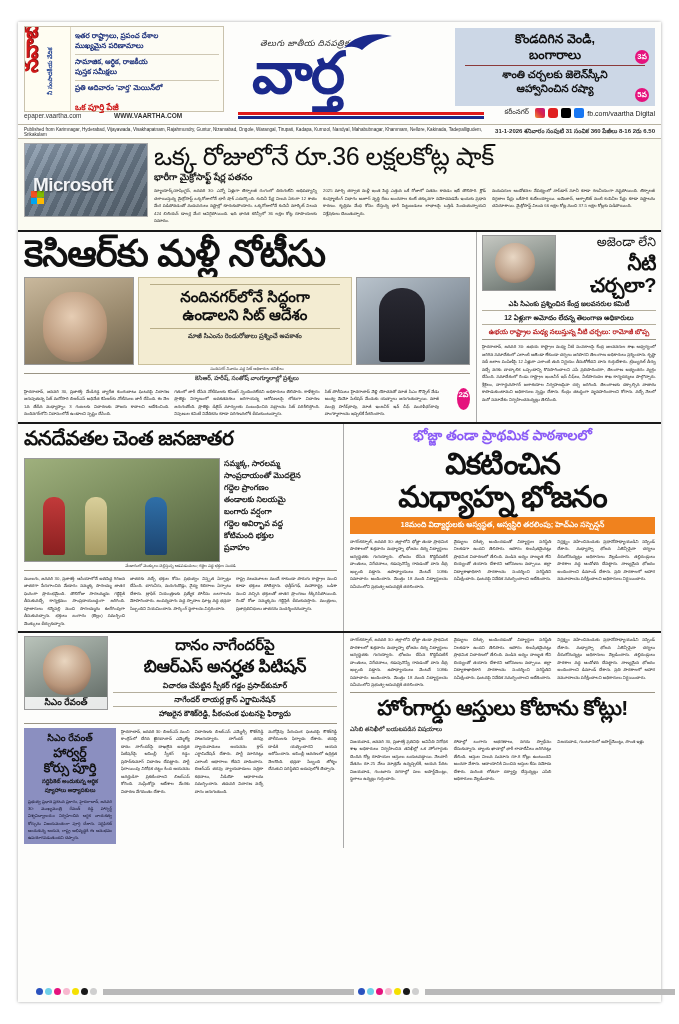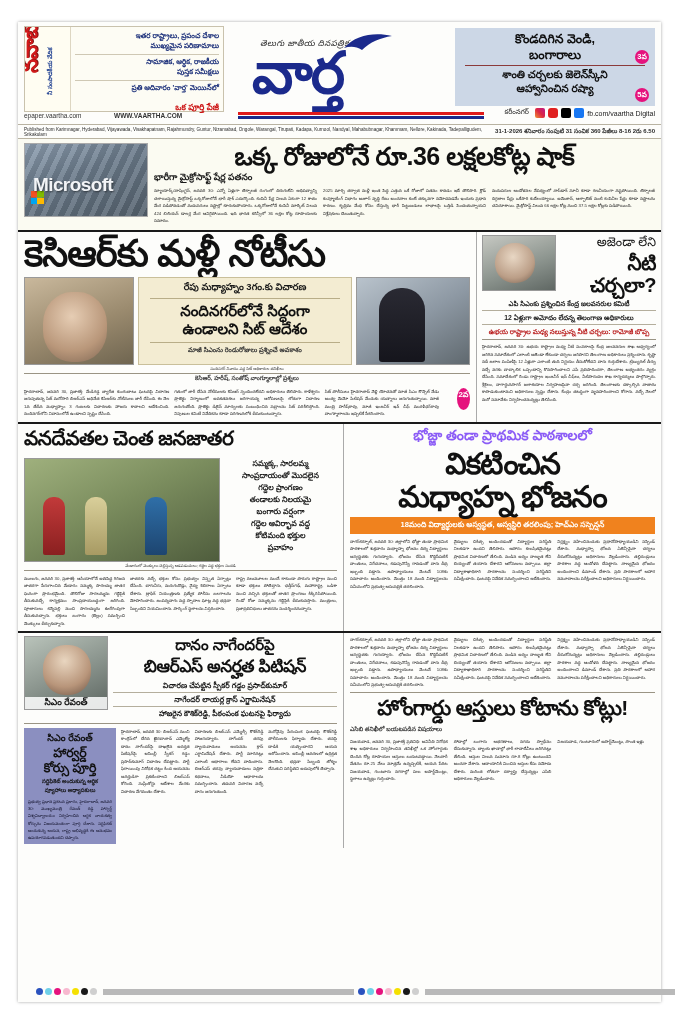--- a/index.html
+++ b/index.html
@@ -37,21 +37,21 @@
     transform: rotate(-90deg); transform-origin: left top;
     color: #d11a1a; font-weight: bold; font-size: 20px;
     white-space: nowrap; letter-spacing: -.5px;
     text-shadow: .5px .5px 0 #7a0e0e;
   }
   .promo-vert-sub {
     position: absolute; left: 22px; top: 68px;
     transform: rotate(-90deg); transform-origin: left top;
     color: #1a3b8f; font-size: 6px; font-weight: bold; white-space: nowrap;
   }
-  .promo-lines { flex: 1; padding: 4px 4px 0 4px; text-align: right; }
+  .promo-lines { flex: 1; padding: 4px 4px 0 4px; text-align: left; }
   .promo-lines p { color: #1b2f7a; font-size: 7.2px; font-weight: bold; line-height: 1.45; }
   .promo-lines p.sep { border-top: 1px solid #cfc8b4; margin-top: 2px; padding-top: 2px; }
   .promo-lines p.red { color: #cc1111; font-size: 8.5px; margin-top: 8px; }
 
   .brand-wrap { flex: 1; position: relative; padding-left: 10px; }
   .brand-tag {
     position: absolute; left: 36px; top: 12px;
     font-size: 8.5px; color: #2a2a2a; font-style: italic; letter-spacing: .4px;
   }
   .brand-logo {
@@ -135,21 +135,21 @@
   }
   .ms-logo-txt {
     position:absolute; left:8px; bottom:20px; color:#f2f4f7; font-size:19px;
     font-weight:bold; letter-spacing:-.6px; text-shadow: 1px 1px 2px rgba(0,0,0,.5);
   }
   .ms-sq { position:absolute; left:6px; bottom:12px; width:13px; height:13px;
     background:
       linear-gradient(to right,#f25022 50%,#7fba00 50%) top/100% 50% no-repeat,
       linear-gradient(to right,#00a4ef 50%,#ffb900 50%) bottom/100% 50% no-repeat; }
   .ms-right { flex: 1; }
-  .ms-head { font-size: 25px; font-weight: bold; color: #111; text-align: center; line-height: 1.05; letter-spacing: -.5px; }
+  .ms-head { font-size: 25px; font-weight: normal; color: #111; text-align: left; line-height: 1.05; letter-spacing: -.5px; }
   .ms-sub { font-size: 9px; font-weight: bold; color: #1a1a1a; margin-top: 3px; }
   .ms-cols { display: flex; gap: 6px; margin-top: 3px; }
   .ms-cols > div { flex: 1; }
 
   
   .kcr-wrap { display: flex; border-top: 2px solid #1a1a1a; }
   .kcr-left { width: 459px; padding: 3px 6px 4px 6px; border-right: 1px solid #aaa; }
   .kcr-head { font-size: 37px; font-weight: bold; color: #111; line-height: 1.02; letter-spacing: -1px; }
   .kcr-mid { display: flex; gap: 4px; margin-top: 4px; }
   .kcr-photo1 { width: 110px; height: 88px; border:1px solid #999;
@@ -198,21 +198,21 @@
   .tribal-head { font-size: 20px; font-weight: bold; color: #111; letter-spacing:-.4px; }
   .tribal-row { display: flex; gap: 4px; margin-top: 3px; }
   .tribal-photo { width: 196px; height: 104px; border:1px solid #999;
     background: linear-gradient(155deg,#9fb07d,#7b8d5e 45%,#4f5d3d); position:relative; overflow:hidden; }
   .tribal-photo .f1,.tribal-photo .f2,.tribal-photo .f3 {
     position:absolute; bottom:6px; width:22px; height:58px; border-radius:10px 10px 2px 2px;
   }
   .tribal-photo .f1 { left:18px; background: linear-gradient(#c23a3a,#8a2020); }
   .tribal-photo .f2 { left:60px; background: linear-gradient(#d9cf9a,#a79a63); }
   .tribal-photo .f3 { left:120px; background: linear-gradient(#2f6fa8,#1d4570); }
-  .tribal-bul { flex:1; font-size: 7.8px; font-weight:bold; color:#1a1a1a; text-align:center; line-height:1.55; }
+  .tribal-bul { flex:1; font-size: 7.8px; font-weight:bold; color:#1a1a1a; text-align:left; line-height:1.55; }
   .mid-cols { display:flex; gap:5px; margin-top:4px; }
   .mid-cols > div { flex:1; }
 
   .mid-right { flex:1; padding: 3px 6px 4px 6px; }
   .meal-k { font-size: 14px; font-weight: bold; color:#8b5cf6; text-align:center; }
   .meal-h { font-size: 30px; font-weight: bold; color:#111; text-align:center; line-height:1.1; letter-spacing:-1px; }
   .meal-band { background:#f0821e; color:#fff; font-size:7.6px; font-weight:bold;
     text-align:center; padding:3px 6px; margin-top:4px; }
   .meal-cols { display:flex; gap:6px; margin-top:4px; }
   .meal-cols > div { flex:1; }
@@ -332,21 +332,20 @@
     </div>
   </div>
 
   <div class="kcr-wrap">
 
     <div class="kcr-left">
       <div class="kcr-head">కెసిఆర్‌కు మళ్లీ నోటీసు</div>
       <div class="kcr-mid">
         <div class="kcr-photo1"></div>
         <div class="yellowbox">
-          <div class="yb1">రేపు మధ్యాహ్నం 3గం.కు విచారణ</div>
           <div class="ybline"></div>
           <div class="yb2">నందినగర్‌లోనే సిద్ధంగా</div>
           <div class="yb2">ఉండాలని సిట్ ఆదేశం</div>
           <div class="ybline"></div>
           <div class="yb3">మాజీ సిఎంను రెండురోజులు ప్రశ్నించే అవకాశం</div>
         </div>
         <div class="kcr-photo2"></div>
       </div>
       <div class="cap">నందినగర్ నివాసం వద్ద సిట్ అధికారుల తనిఖీలు</div>
       <div class="hr-tn"></div>

